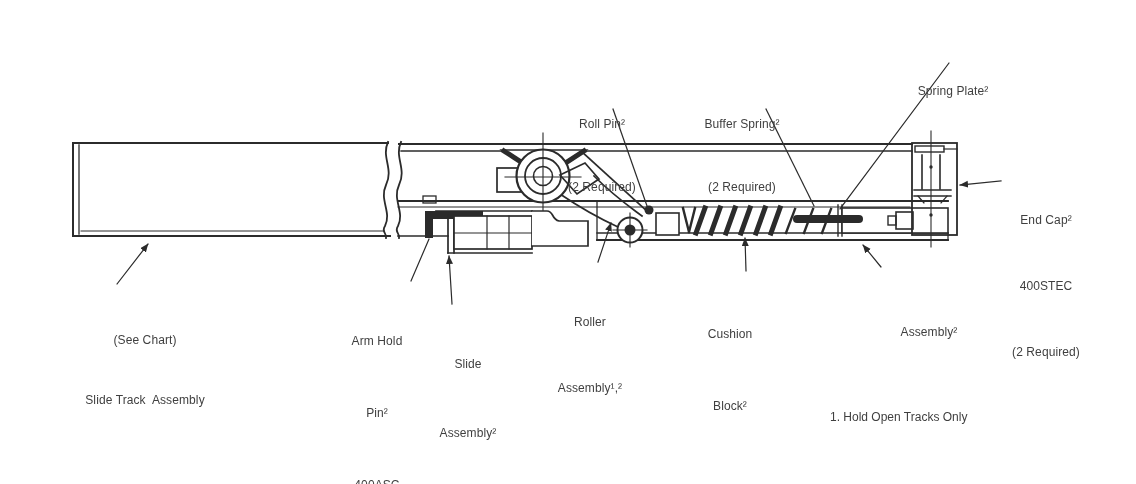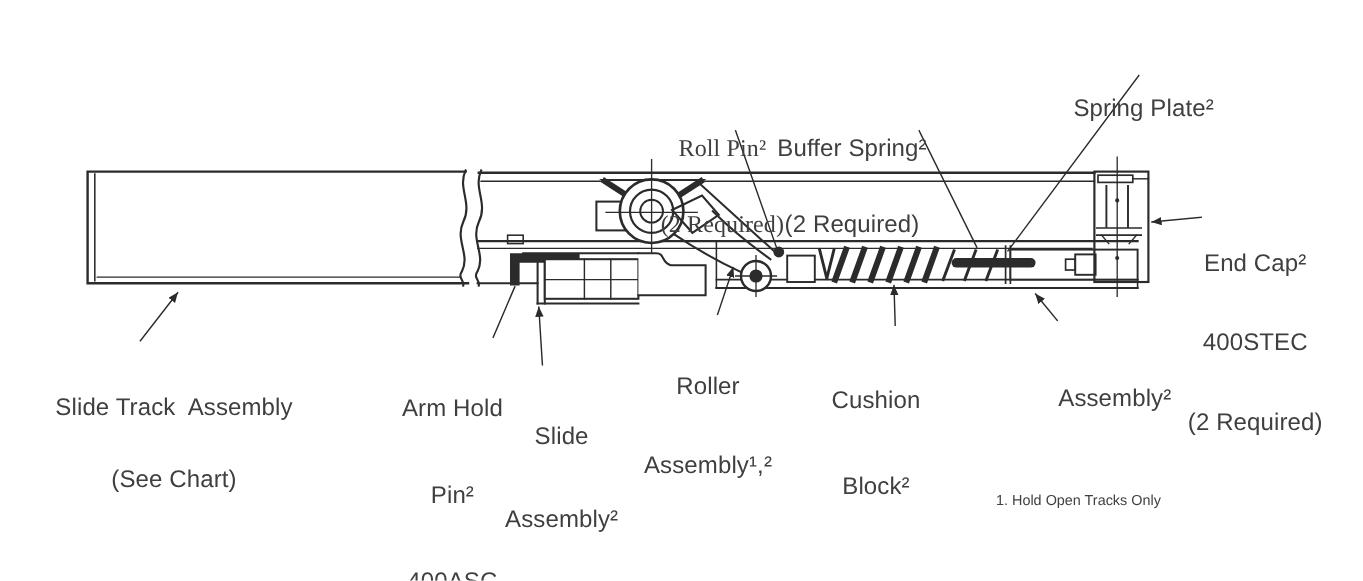--- a/index.html
+++ b/index.html
@@ -3,21 +3,21 @@
 <meta charset="utf-8">
 <style>
   html,body{margin:0;padding:0;background:#ffffff;}
   .stage{
     position:relative;width:1136px;height:484px;background:#ffffff;overflow:hidden;
     font-family:"Liberation Sans", sans-serif;
   }
   .stage svg{position:absolute;left:0;top:0;}
   .label{
     position:absolute;transform:translateX(-50%);
-    text-align:center;color:#3f3f3f;font-size:20px;line-height:21px;
+    text-align:center;color:#3f3f3f;font-size:12px;line-height:21px;
     white-space:pre;letter-spacing:0.1px;
   }
   .note{
     position:absolute;left:830px;color:#3f3f3f;font-size:12px;line-height:20px;white-space:pre;
   }
 </style>
 </head>
 <body>
 
 <div class="stage">
@@ -138,43 +138,43 @@
         <path d="M613,109 L647,206"></path>
         <path d="M766,109 L814,206"></path>
         <path d="M949,63 L840,209"></path>
         <path d="M746,271 L745,238" marker-end="url(#arw)"></path>
         <path d="M881,267 L863,245" marker-end="url(#arw)"></path>
         <path d="M1001,181 L960,185" marker-end="url(#arw)"></path>
       </g>
     </g>
   </svg>
 
-  <div class="label" style="left:602px;top:72px;font-family:Liberation Serif, serif;">
+  <div class="label" style="left:602px;top:72px;">
     <div>Roll Pin²</div>
     <div>(2 Required)</div>
   </div>
 
-  <div class="label" style="left:710px;top:72px;">
+  <div class="label" style="left:742px;top:72px;">
     <div>Buffer Spring²</div>
     <div>(2 Required)</div>
   </div>
 
   <div class="label" style="left:953px;top:39px;">
     <div>Spring Plate²</div>
   </div>
 
   <div class="label" style="left:1046px;top:165px;line-height:22px;">
     <div>End Cap²</div>
     <div>400STEC</div>
     <div>(2 Required)</div>
   </div>
 
   <div class="label" style="left:145px;top:290px;line-height:20px;">
+    <div>(See Chart)</div>
     <div>Slide Track  Assembly</div>
-    <div>(See Chart)</div>
   </div>
 
   <div class="label" style="left:377px;top:281px;line-height:24px;">
     <div>Arm Hold</div>
     <div>Pin²</div>
     <div>400ASC</div>
     
     
     
     

